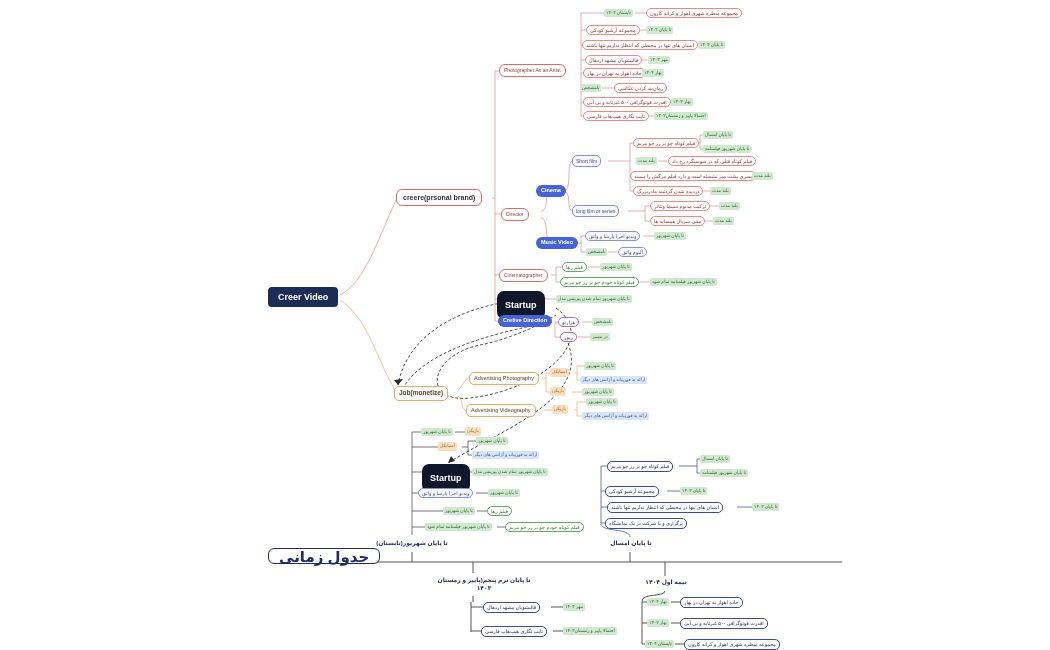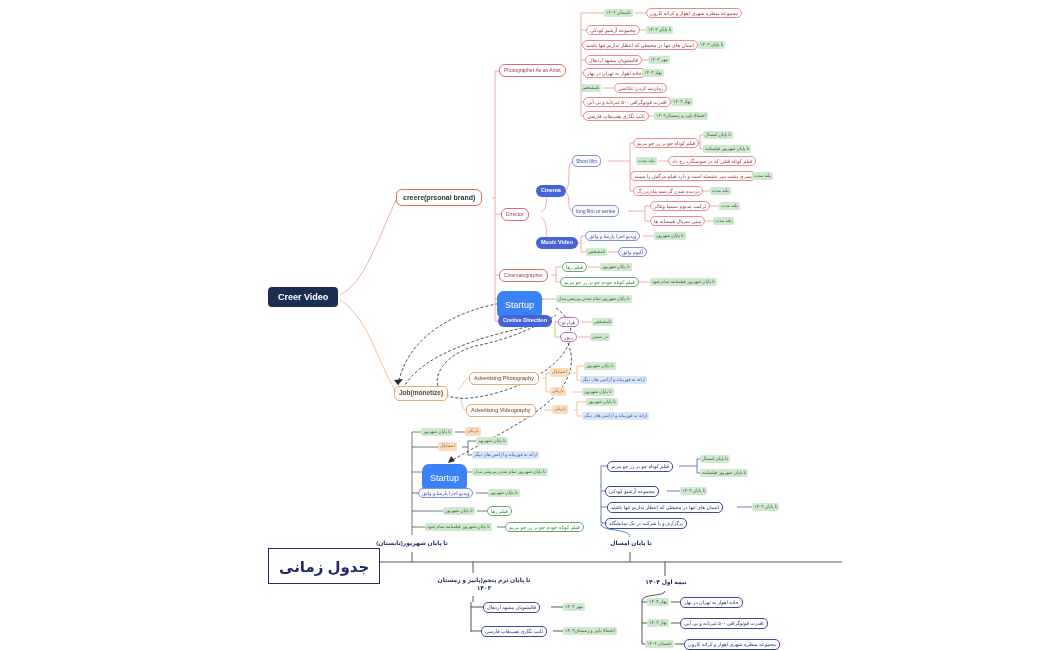--- a/index.html
+++ b/index.html
@@ -10,21 +10,21 @@
      white-space:nowrap;box-sizing:border-box;line-height:1;}
   .rtl{direction:rtl;}
   
   .task-red{border:1px solid #e98b8b;color:#8a3b3b;background:#fffdfd;border-radius:5px;
             font-size:5px;height:10px;padding:0 3px;}
   
   .chip-g{background:#cfe8cf;color:#2f6b33;border-radius:2px;font-size:4.5px;height:8px;padding:0 2px;}
   
   .n-blue{background:#4763d8;color:#fff;border-radius:6px;font-size:5.5px;font-weight:bold;
           height:12px;padding:0 5px;}
-  .n-startup{background:#3b82f6;color:#fff;border-radius:7px;font-size:9px;font-weight:normal;
+  .n-startup{background:#0f172a;color:#fff;border-radius:7px;font-size:9px;font-weight:bold;
              height:17px;padding:14px 8px;}
   
   .nb-border{border:1px solid #8191de;color:#44509a;background:#f7f9ff;border-radius:5px;
              font-size:5px;height:10px;padding:0 3px;}
   
   .navyb{border:1px solid #3b4a9b;color:#27306b;background:#fff;border-radius:5px;
          font-size:5px;height:11px;padding:0 3px;}
   
   .orangeb{border:1px solid #eca86e;color:#5a4632;background:#fffdfa;border-radius:5px;
            font-size:5.5px;height:13px;padding:0 4px;}
@@ -33,22 +33,22 @@
   .purpleb{border:1px solid #a86fd0;color:#5b3b7a;background:#fff;border-radius:5px;
            font-size:5px;height:10px;padding:0 3px;}
   .greenb{border:1px solid #63a968;color:#3c7a42;background:#fff;border-radius:5px;
           font-size:5px;height:10px;padding:0 3px;}
   .main-red{border:1.2px solid #e06b6b;color:#333;background:#fff;border-radius:6px;
             font-size:7px;font-weight:bold;height:17px;padding:0 6px;}
   .sub-red{border:1px solid #e06b6b;color:#9c4444;background:#fff;border-radius:6px;
            font-size:5px;height:13px;padding:0 4px;}
   .dark-node{background:#1c2c54;color:#fff;border-radius:4px;font-size:9px;font-weight:bold;
              height:20px;padding:0 10px;}
-  .jadval{border:1.5px solid #222c66;color:#222c66;background:#fff;border-radius:0;
-          font-size:15px;font-weight:bold;height:36px;padding:0 10px;text-align:center;}
+  .jadval{border:1.5px solid #222c66;color:#222c66;background:#fff;border-radius:6px;
+          font-size:15px;font-weight:bold;height:16px;padding:0 10px;text-align:center;}
   .tl-label{position:absolute;color:#222c66;font-weight:bold;font-size:6px;text-align:center;
             line-height:1.4;direction:rtl;}
 </style>
 </head>
 <body>
 
 <div id="canvas">
 
   <svg class="wires" width="1050" height="650">
 

